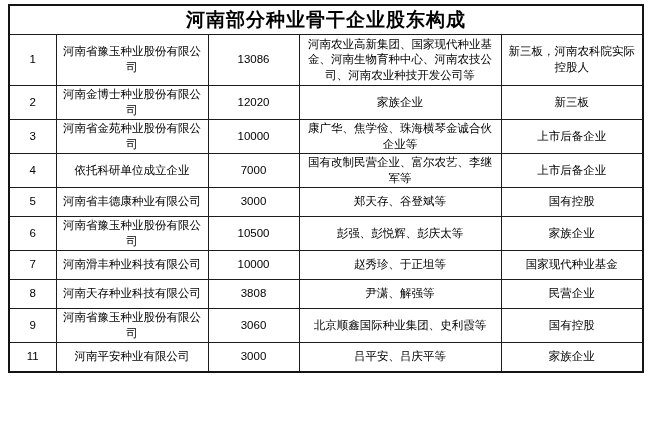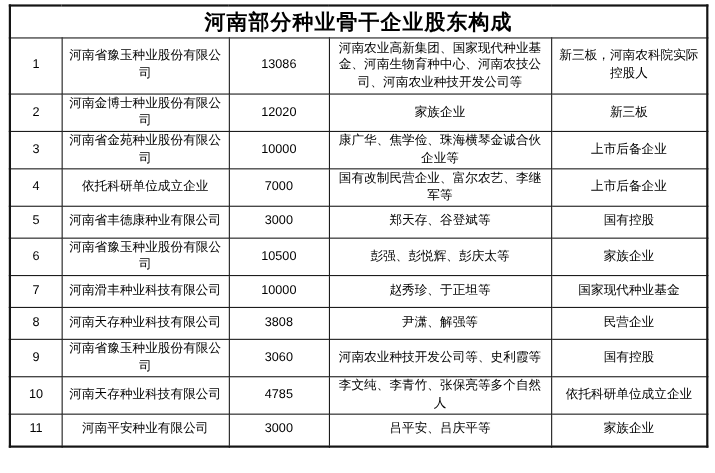--- a/index.html
+++ b/index.html
@@ -122,29 +122,22 @@
         <td>8</td>
         <td>河南天存种业科技有限公司</td>
         <td>3808</td>
         <td>尹潇、解强等</td>
         <td>民营企业</td>
       </tr>
       <tr class="data-row">
         <td>9</td>
         <td>河南省豫玉种业股份有限公司</td>
         <td>3060</td>
-        <td>河南农业种技开发公司等、史利霞等</td>
+        <td>北京顺鑫国际种业集团、史利霞等</td>
         <td>国有控股</td>
-      </tr>
-      <tr class="data-row">
-        <td>10</td>
-        <td>河南天存种业科技有限公司</td>
-        <td>4785</td>
-        <td>李文纯、李青竹、张保亮等多个自然人</td>
-        <td>依托科研单位成立企业</td>
       </tr>
       <tr class="data-row">
         <td>11</td>
         <td>河南平安种业有限公司</td>
         <td>3000</td>
         <td>吕平安、吕庆平等</td>
         <td>家族企业</td>
       </tr>
     </tbody>
   </table>

